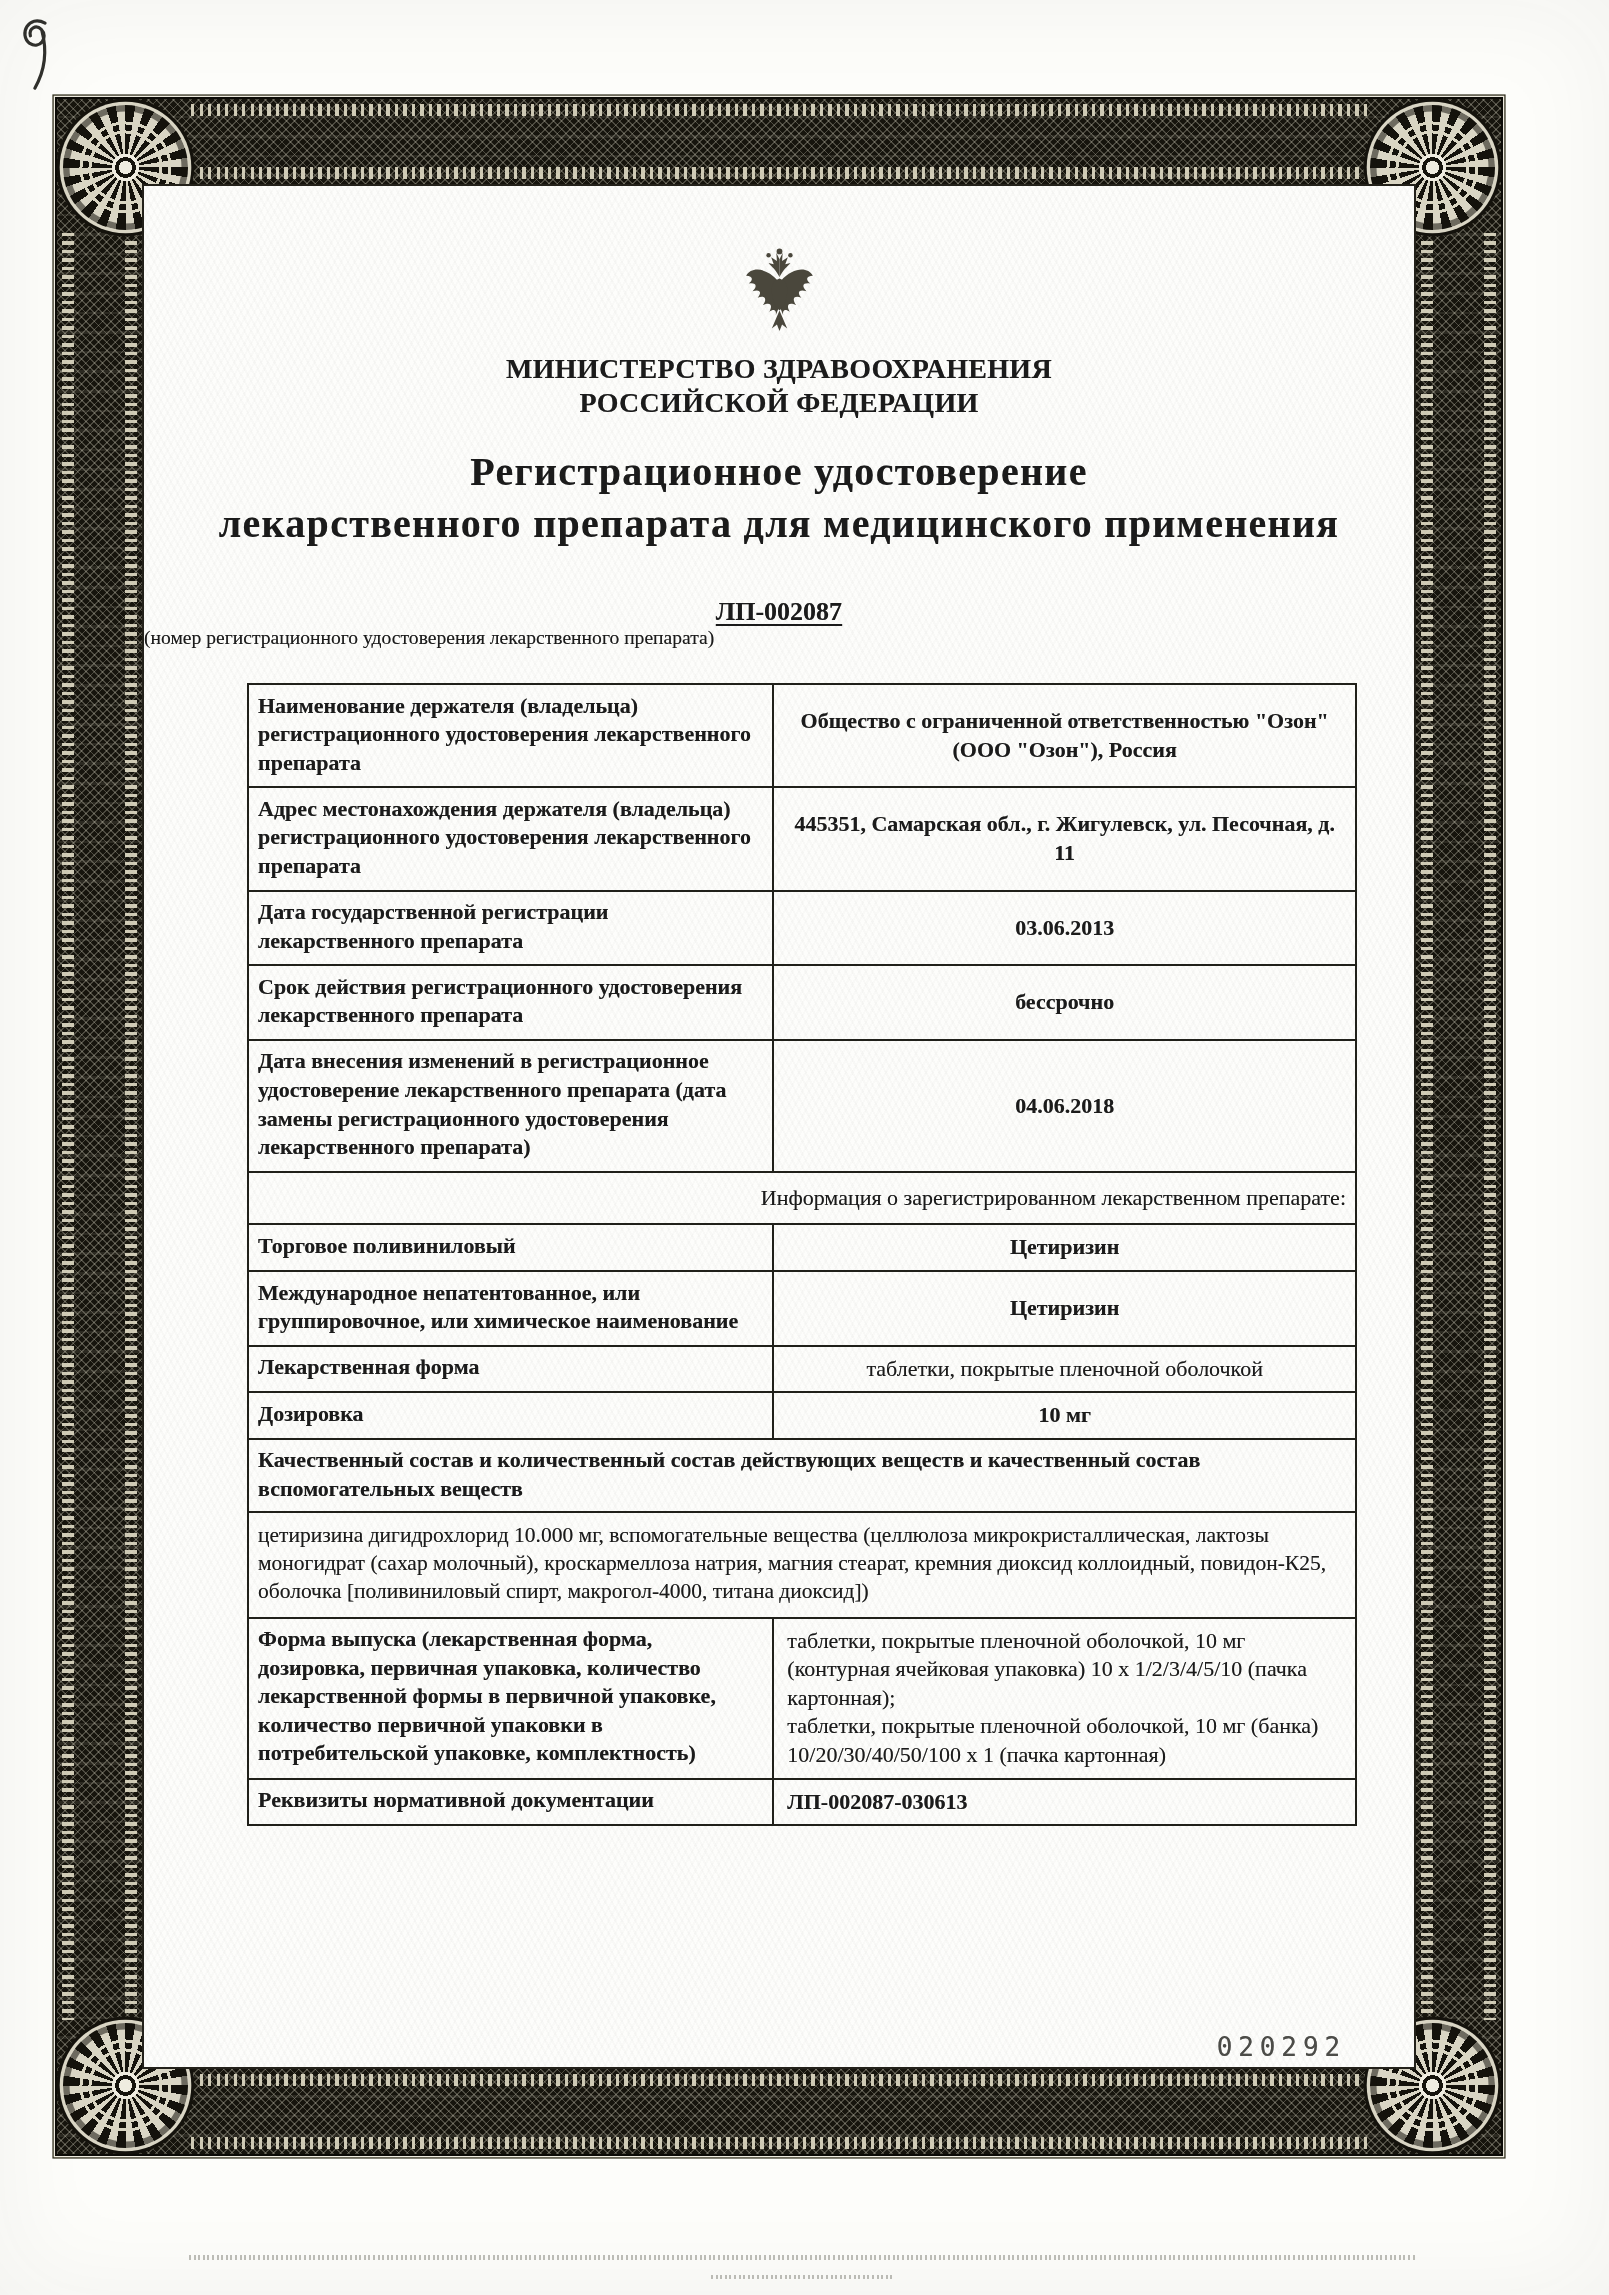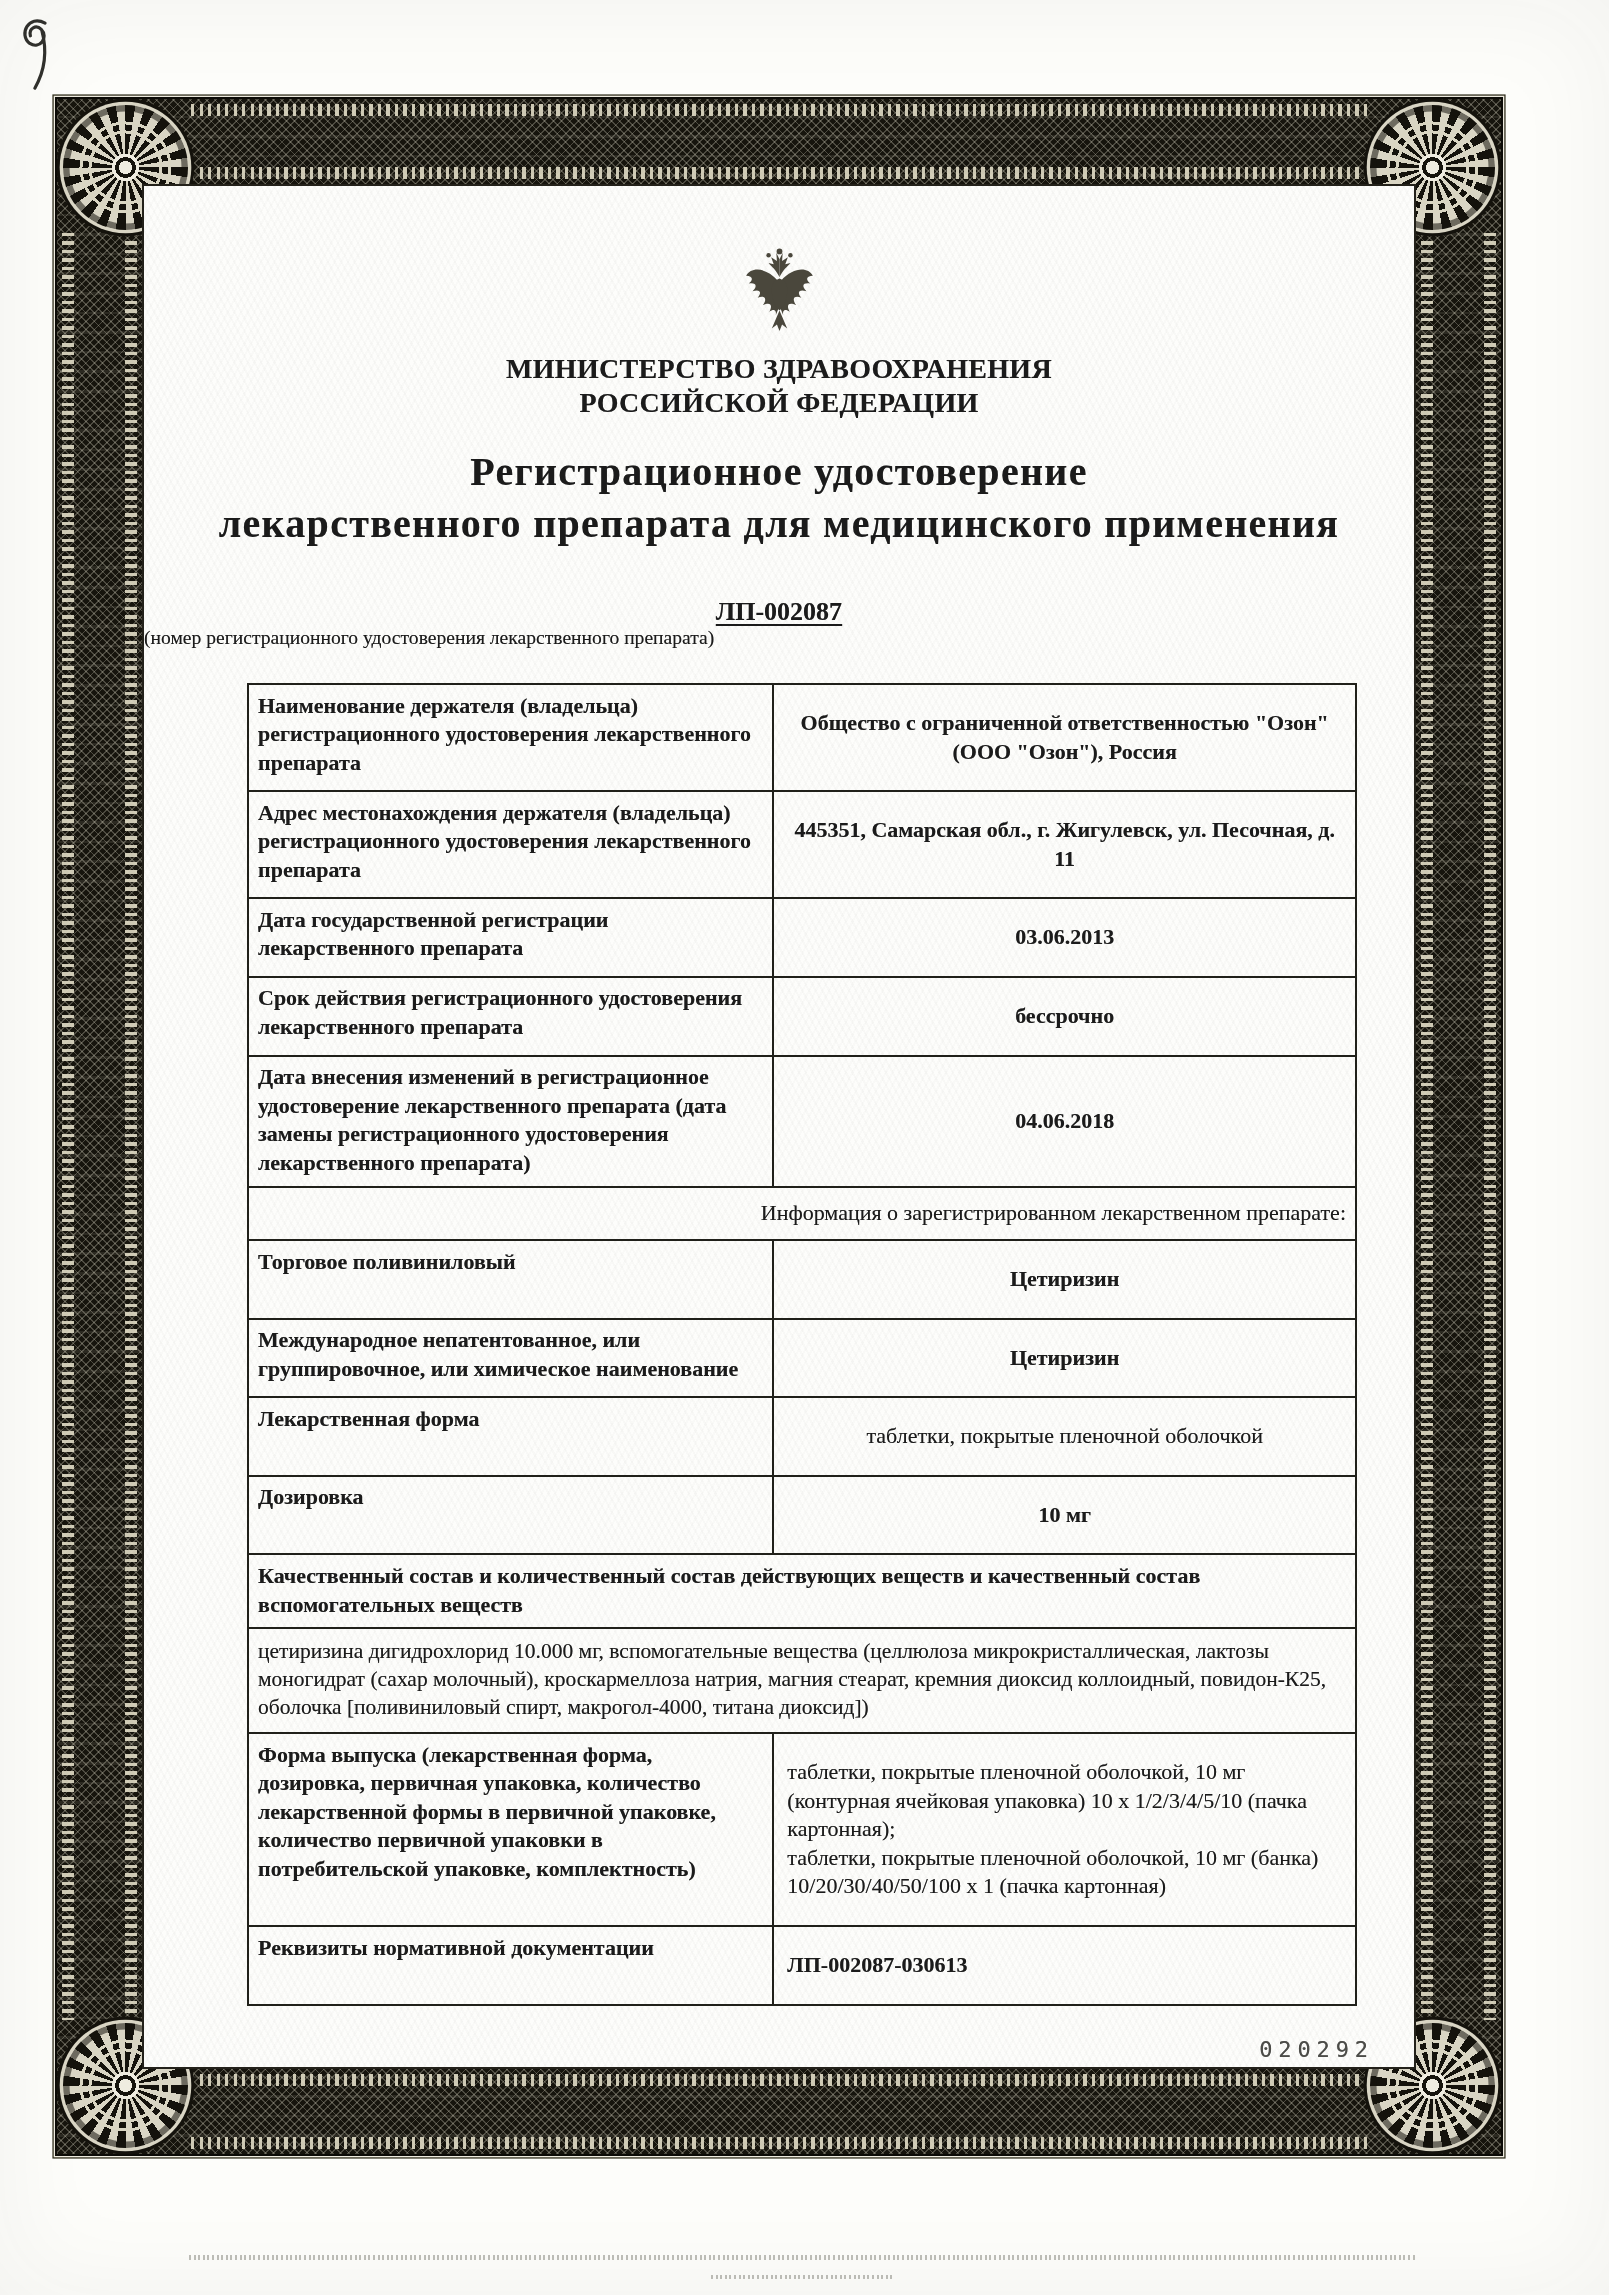--- a/index.html
+++ b/index.html
@@ -54,29 +54,29 @@
   .ministry{margin-top:11.7px;text-align:center;font-weight:bold;font-size:28px;line-height:1.22;letter-spacing:0.3px}
   .doc-title{margin-top:26px;text-align:center;font-weight:bold;font-size:40px;line-height:1.3;letter-spacing:1.3px}
   .reg-num{margin-top:47px;text-align:center;font-weight:bold;font-size:26px;text-decoration:underline;text-underline-offset:3.9px}
   .reg-cap{margin-top:0;text-align:left;font-size:19.6px}
 
   
   .rtable{margin:34px 57px 0 103px;border:2px solid #20201a;font-size:22px;line-height:1.3}
   .trow{display:flex}
   .trow + .trow{border-top:2px solid #20201a}
   .cl{width:47.5%;border-right:2px solid #20201a;padding:6.5px 10.4px 9px 9px;font-weight:bold}
-  .cv{flex:1;display:flex;align-items:center;justify-content:center;text-align:center;padding:24px 13px;font-weight:bold}
+  .cv{flex:1;display:flex;align-items:center;justify-content:center;text-align:center;padding:8px 13px;font-weight:bold}
   .cv.left{justify-content:flex-start;text-align:left;white-space:pre-line}
   .cv.plain{font-weight:normal}
   .cs{width:100%;text-align:right;padding:11px 9px}
   .cfb{width:100%;padding:6.5px 10.4px 7.8px 9px;font-weight:bold}
   .cfp{width:100%;padding:9px 10.4px 10.4px 9px;font-size:21.5px}
 
-  .serial{position:absolute;right:40px;bottom:5.2px;font-family:"DejaVu Sans Mono",monospace;
-          font-size:22px;letter-spacing:5.9px;color:#4c4c48}
+  .serial{position:absolute;right:68px;bottom:5.2px;font-family:"DejaVu Sans Mono",monospace;
+          font-size:26px;letter-spacing:5.9px;color:#4c4c48}
 
   
   .microprint{position:absolute;background:repeating-linear-gradient(90deg,#9a9a92 0 2px,transparent 2px 4.6px);opacity:.65}
   .mp1{top:2255px;left:189px;width:1226px;height:5.2px}
   .mp2{top:2275px;left:711px;width:183px;height:3.9px}
 </style>
 </head>
 <body>
 
 <div class="page">

